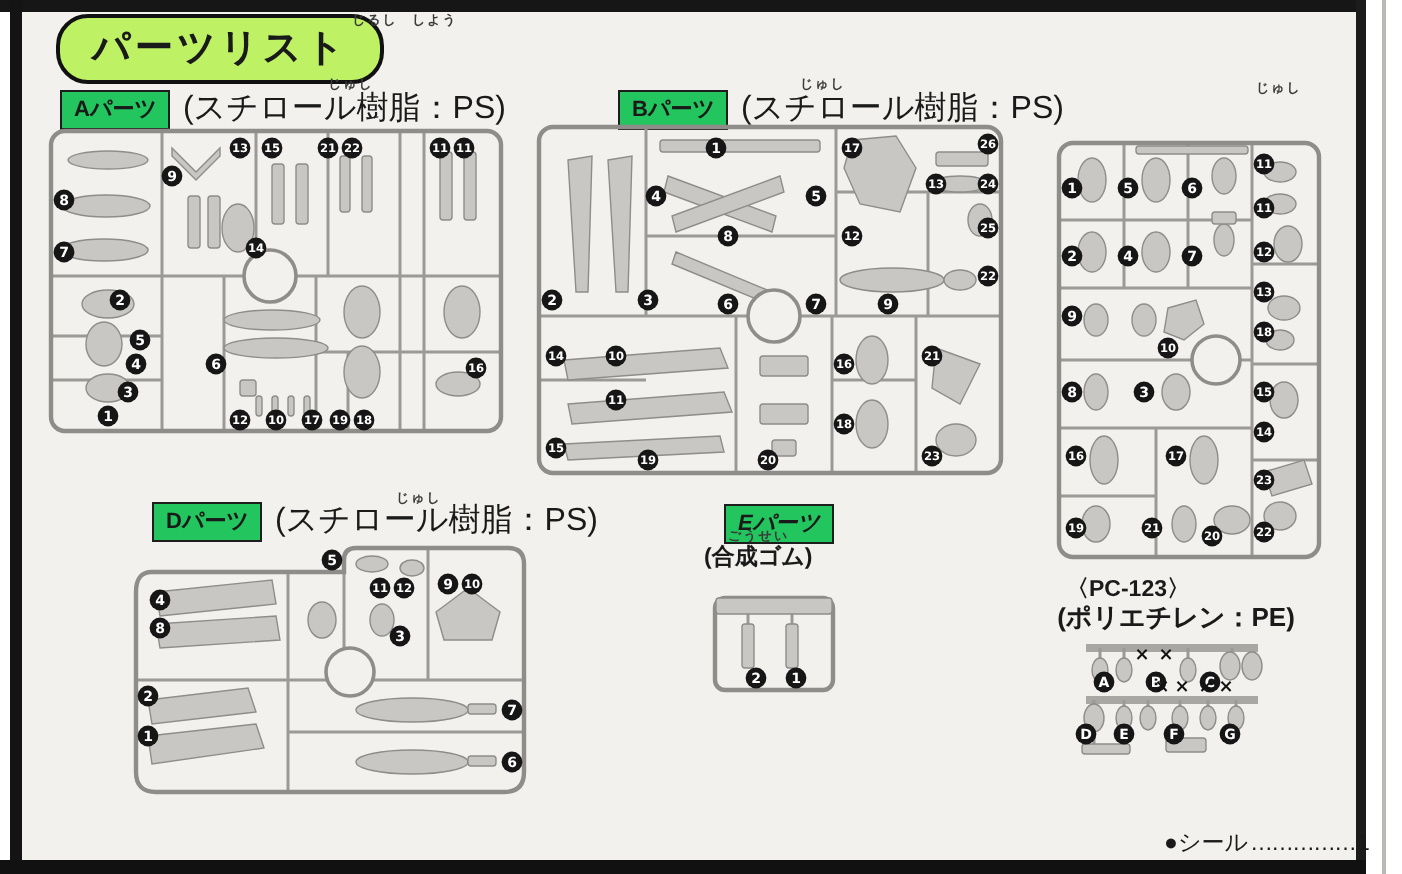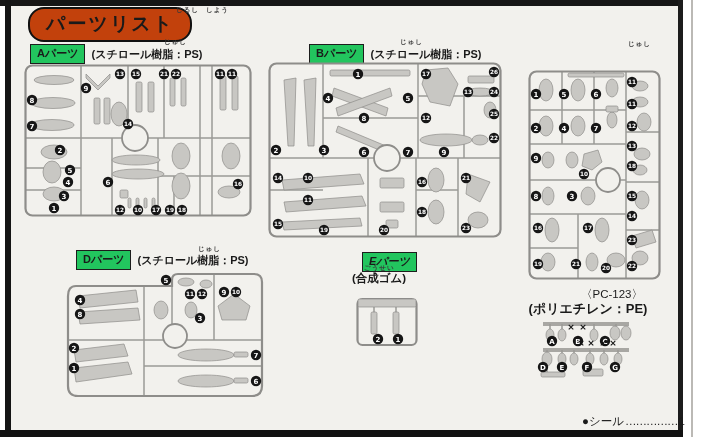--- a/index.html
+++ b/index.html
@@ -6,42 +6,42 @@
   .stage{position:relative;width:701px;height:437px;background:#ffffff;overflow:hidden;
          font-family:"Liberation Sans","DejaVu Sans",sans-serif;color:#1a1a1a;}
   .paper{position:absolute;left:11px;top:6px;width:667px;height:424px;background:#f2f1ed;}
   .bar-top{position:absolute;left:0;top:0;width:683px;height:6px;background:#161616;}
   .bar-bottom{position:absolute;left:0;top:430px;width:683px;height:7px;background:#111111;}
   .spine-left{position:absolute;left:5px;top:0;width:6px;height:437px;background:#141414;}
   .edge-right-1{position:absolute;left:678px;top:0;width:5px;height:437px;background:#1c1c1c;}
   .edge-right-2{position:absolute;left:691px;top:0;width:2px;height:437px;background:#bbb9b5;}
 
   .title-box{position:absolute;left:28px;top:7px;border:2.2px solid #111;border-radius:16px;
-             padding:2px 16px 3px;font-size:19px;font-weight:bold;letter-spacing:2px;background:#c2410c;}
+             padding:2px 16px 3px;font-size:19px;font-weight:bold;letter-spacing:2px;background:#bef264;}
   .title-note{position:absolute;left:158px;top:14px;font-size:13px;font-weight:bold;letter-spacing:0.5px;}
 
   .furi{position:absolute;font-size:6.5px;font-weight:bold;color:#3a3a3a;letter-spacing:1px;white-space:nowrap;}
   .furi-note1{left:176px;top:6px;}
   .furi-note2{left:206px;top:6px;}
   .furi-a{left:164px;top:38px;}
   .furi-b{left:400px;top:38px;}
   .furi-c{left:628px;top:40px;}
   .furi-d{left:198px;top:245px;}
   .furi-e{left:364px;top:264px;}
 
   .sec-label{position:absolute;display:flex;align-items:center;gap:6px;white-space:nowrap;}
   .sec-box{border:1.6px solid #1d1d1d;padding:1px 6px 2px;font-size:11px;font-weight:bold;background:#22c55e;}
-  .sec-mat{font-size:11px;font-weight:bold;}
+  .sec-mat{font-size:16px;font-weight:normal;}
   .lbl-a{left:30px;top:44px;}
   .lbl-b{left:268px;top:44px;margin-left:41px;}
   .lbl-c{left:528px;top:46px;}
   .lbl-d{left:76px;top:250px;}
   .lbl-e{left:362px;top:252px;font-style:italic;}
   .mat-e{position:absolute;left:352px;top:271px;width:76px;text-align:left;font-size:11.5px;font-weight:bold;}
-  .lbl-pc1{position:absolute;left:533px;top:287px;width:110px;text-align:right;font-size:11.5px;font-weight:normal;}
+  .lbl-pc1{position:absolute;left:533px;top:287px;width:110px;text-align:left;font-size:11.5px;font-weight:bold;}
   .lbl-pc2{position:absolute;left:523px;top:300px;width:130px;text-align:center;font-size:13px;font-weight:bold;}
 
   .runner{position:absolute;}
   .run-a{left:24px;top:64px;}
   .run-b{left:268px;top:62px;}
   .run-c{left:528px;top:70px;}
   .run-d{left:66px;top:270px;}
   .run-e{left:356px;top:292px;}
   .run-pc{left:537px;top:316px;}
 

